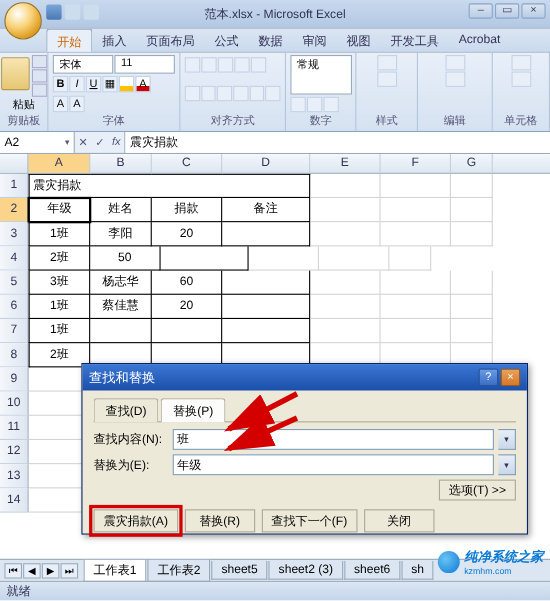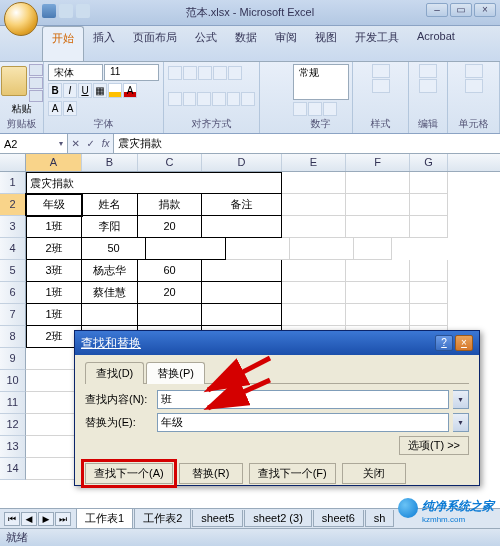--- a/index.html
+++ b/index.html
@@ -10,42 +10,42 @@
   .titlebar .orb { position: absolute; left: 4px; top: 2px; width: 34px; height: 34px; border-radius: 50%; background: radial-gradient(circle at 35% 30%, #fff, #f9d37a 40%, #e0a229 70%, #b67a12); border: 1px solid #9a7022; z-index: 10; }
   .titlebar .title { font-size: 11px; color: #335; }
   .titlebar .winbtns { position: absolute; right: 4px; top: 3px; display: flex; gap: 2px; }
   .titlebar .winbtns span { width: 22px; height: 14px; background: linear-gradient(#d9e4f1,#b9cde6); border: 1px solid #8aa6c8; border-radius: 2px; font-size: 10px; text-align: center; line-height: 12px; color: #446; }
 
   
   .qat { position: absolute; left: 42px; top: 4px; display: flex; gap: 3px; }
   .qat span { width: 14px; height: 14px; border-radius: 2px; display: inline-block; }
 
   
-  .ribbon-tabs { height: 36px; background: linear-gradient(#dce6f2,#c9d9ee); display: flex; padding-left: 42px; font-size: 11px; border-bottom: 1px solid #9ab; }
+  .ribbon-tabs { height: 22px; background: linear-gradient(#dce6f2,#c9d9ee); display: flex; padding-left: 42px; font-size: 11px; border-bottom: 1px solid #9ab; }
   .ribbon-tabs .tab { padding: 4px 9px; color: #335; cursor: pointer; }
   .ribbon-tabs .tab.active { background: #e8eff9; border: 1px solid #9ab; border-bottom: none; border-radius: 3px 3px 0 0; color: #d06400; }
 
   
   .ribbon { height: 72px; background: linear-gradient(#e8eff9,#d6e2f1); border-bottom: 1px solid #8ba3c4; display: flex; font-size: 10px; }
   .group { border-right: 1px solid #b3c6dc; padding: 2px 4px; display: flex; flex-direction: column; justify-content: space-between; }
   .group-label { text-align: center; color: #557; font-size: 10px; margin-top: 1px; }
   .clipboard { width: 44px; align-items: center; }
   .paste-icon { width: 26px; height: 30px; background: linear-gradient(#f8e5b0,#e6c673); border: 1px solid #b99a4a; border-radius: 2px; margin-top: 2px; }
   .smallbtns { display: flex; flex-direction: column; gap: 1px; margin-left: 2px; }
   .smallbtns span { width: 14px; height: 12px; background: #dce6f2; border: 1px solid #aac; }
   .font-group { width: 120px; }
   .font-top { display: flex; gap: 1px; }
   .font-sel { height: 17px; background: #fff; border: 1px solid #9ab; font-size: 10px; padding: 1px 5px; flex: 1; }
   .font-size { width: 30px; }
   .font-row { display: flex; gap: 1px; margin-top: 2px; }
   .font-row span { width: 14px; height: 15px; border: 1px solid #c3d2e5; background: #e8eff9; text-align: center; line-height: 13px; font-size: 10px; }
   .align-group { width: 96px; }
   .align-row { display: flex; gap: 1px; margin-top: 2px; }
   .align-row span { width: 14px; height: 14px; border: 1px solid #c3d2e5; background: #e8eff9; }
-  .num-group { width: 64px; margin-left: 29px; }
+  .num-group { width: 64px; }
   .style-group { width: 56px; }
   .cell-group { width: 52px; }
   .edit-group { flex: 1; }
   .style-icons { display: flex; flex-direction: column; gap: 1px; align-items: center; }
   .style-icons span { width: 18px; height: 14px; background: #e8eff9; border: 1px solid #c3d2e5; }
 
   
   .formula-bar { height: 20px; display: flex; border-bottom: 1px solid #9ab; background: #e8eff9; }
   .name-box { width: 68px; border-right: 1px solid #9ab; background: #fff; font-size: 11px; padding: 2px 4px; display: flex; align-items: center; justify-content: space-between; }
   .name-box::after { content: "▾"; font-size: 8px; color: #557; }
@@ -67,21 +67,21 @@
   .cell.b { border-right: 1px solid #000; border-bottom: 1px solid #000; }
   .cell.bt { border-top: 1px solid #000; }
   .cell.bl { border-left: 1px solid #000; }
   .cell.sel { outline: 2px solid #000; outline-offset: -1px; }
   .cell.c { text-align: center; }
 
   .colA { width: 56px; } .colB { width: 56px; } .colC { width: 64px; } .colD { width: 80px; } .colE { width: 64px; } .colF { width: 64px; } .colG { width: 38px; }
 
   
   .dialog { position: absolute; left: 74px; top: 330px; width: 406px; height: 156px; background: #ece9d8; border: 1px solid #0a246a; box-shadow: 2px 2px 6px rgba(0,0,0,0.4); z-index: 40; }
-  .dlg-title { height: 24px; background: linear-gradient(#3b77d4,#1b4fab); color: #fff; font-size: 12px; padding: 3px 6px; display: flex; justify-content: space-between; align-items: center; text-decoration: underline; }
+  .dlg-title { height: 24px; background: linear-gradient(#3b77d4,#1b4fab); color: #fff; font-size: 12px; padding: 3px 6px; display: flex; justify-content: space-between; align-items: center; }
   .dlg-title .btns { display: flex; gap: 2px; }
   .dlg-title .btns span { width: 18px; height: 16px; background: linear-gradient(#e8a25a,#d6792c); border: 1px solid #9a5a1c; border-radius: 2px; text-align: center; line-height: 14px; font-size: 10px; color: #fff; }
   .dlg-title .btns .help { background: linear-gradient(#6a9ae6,#3b6fc4); border-color: #2a5294; }
   .dlg-body { padding: 6px 10px; font-size: 11px; }
   .dlg-tabs { display: flex; border-bottom: 1px solid #aca899; margin-bottom: 6px; }
   .dlg-tab { padding: 3px 10px; border: 1px solid #aca899; border-bottom: none; background: #ece9d8; margin-right: 2px; position: relative; top: 1px; border-radius: 3px 3px 0 0; }
   .dlg-tab.active { background: #fcfcfa; }
   .dlg-row { display: flex; align-items: center; margin-bottom: 4px; gap: 4px; }
   .dlg-row label { width: 68px; }
   .dlg-row input { flex: 1; height: 19px; border: 1px solid #7f9db9; background: #fff; font-size: 11px; padding: 1px 3px; }
@@ -99,21 +99,21 @@
   .sheet-tabs { position: absolute; bottom: 18px; left: 0; right: 0; height: 20px; background: #dce6f2; border-top: 1px solid #9ab; display: flex; align-items: center; font-size: 11px; }
   .sheet-nav { display: flex; gap: 1px; padding: 0 4px; }
   .sheet-nav span { width: 16px; height: 14px; border: 1px solid #9ab; background: #e8eff9; text-align: center; line-height: 12px; font-size: 9px; }
   .sheet-tab { padding: 2px 8px; background: #fff; border: 1px solid #9ab; border-top: none; margin-left: 1px; }
   .sheet-tab.inactive { background: #dce6f2; }
 
   
   .statusbar { position: absolute; bottom: 0; left: 0; right: 0; height: 18px; background: linear-gradient(#dce6f2,#c3d5ea); border-top: 1px solid #9ab; font-size: 11px; padding: 1px 6px; color: #335; display: flex; justify-content: space-between; align-items: center; }
 
   
-  .watermark { position: absolute; right: 6px; bottom: 22px; display: flex; align-items: flex-start; gap: 4px; z-index: 60; font-size: 12px; color: #0a7ad4; font-style: italic; font-weight: bold; }
+  .watermark { position: absolute; right: 6px; bottom: 22px; display: flex; align-items: center; gap: 4px; z-index: 60; font-size: 12px; color: #0a7ad4; font-style: italic; font-weight: bold; }
   .watermark .logo { width: 20px; height: 20px; border-radius: 50%; background: radial-gradient(circle at 35% 35%, #6ac3f5, #0a7ad4); position: relative; }
   .watermark .sub { font-size: 8px; color: #0a7ad4; display: block; font-style: normal; font-weight: normal; }
 </style>
 </head>
 <body>
 
 <div class="titlebar">
   <div class="orb"></div>
   <div class="qat">
     <span style="background:linear-gradient(#7aa7d8,#4a7ab3)"></span>
@@ -412,21 +412,21 @@
     </div>
     <div class="dlg-row">
       <label>替换为(E):</label>
       <input value="年级" style="">
       <div class="dd">▾</div>
     </div>
     <div class="dlg-opts">
       <button>选项(T) &gt;&gt;</button>
     </div>
     <div class="dlg-btns">
-      <button class="hl">查找下一个(A)</button>
+      <button class="hl">震灾捐款(A)</button>
       <button>替换(R)</button>
       <button>查找下一个(F)</button>
       <button>关闭</button>
     </div>
   </div>
 </div>
 
 <svg class="arrow" style="left:200px;top:350px" width="80" height="70">
   <defs>
       <marker id="ah1" markerWidth="10" markerHeight="10" refX="8" refY="3" orient="auto">

